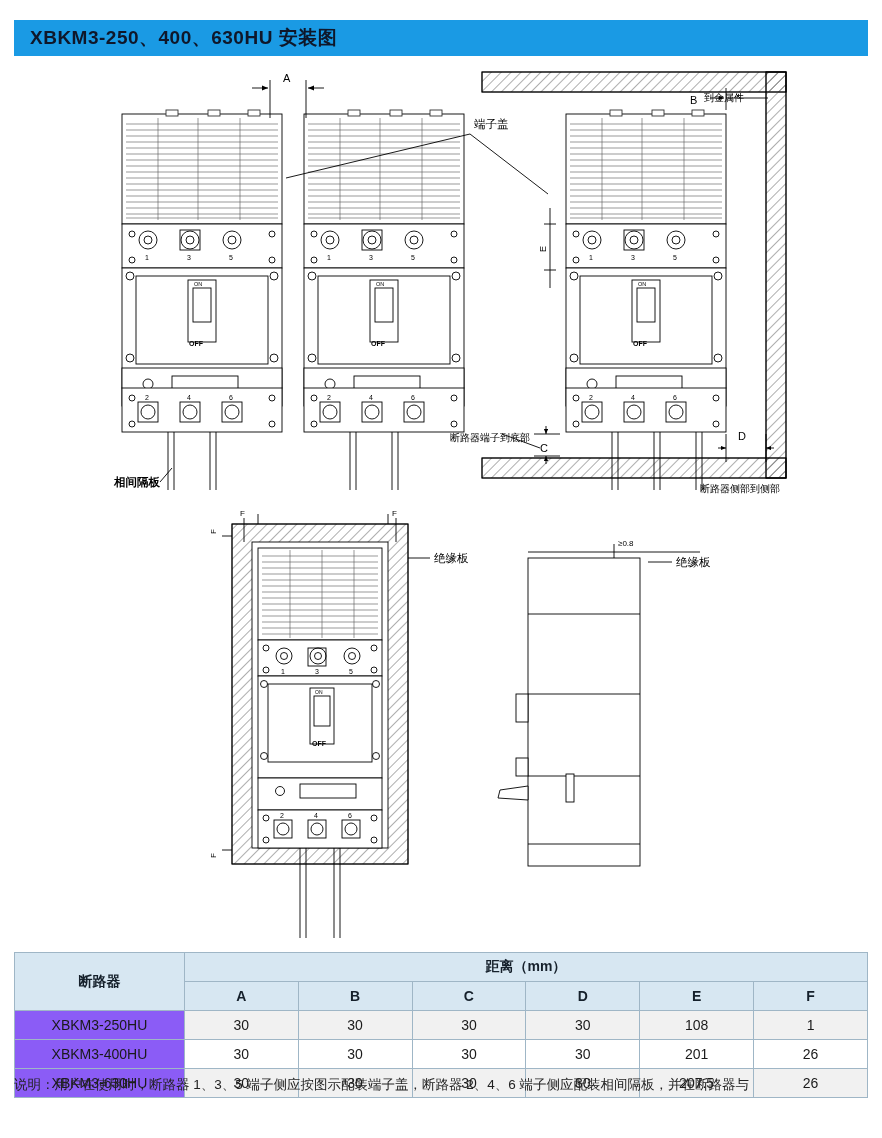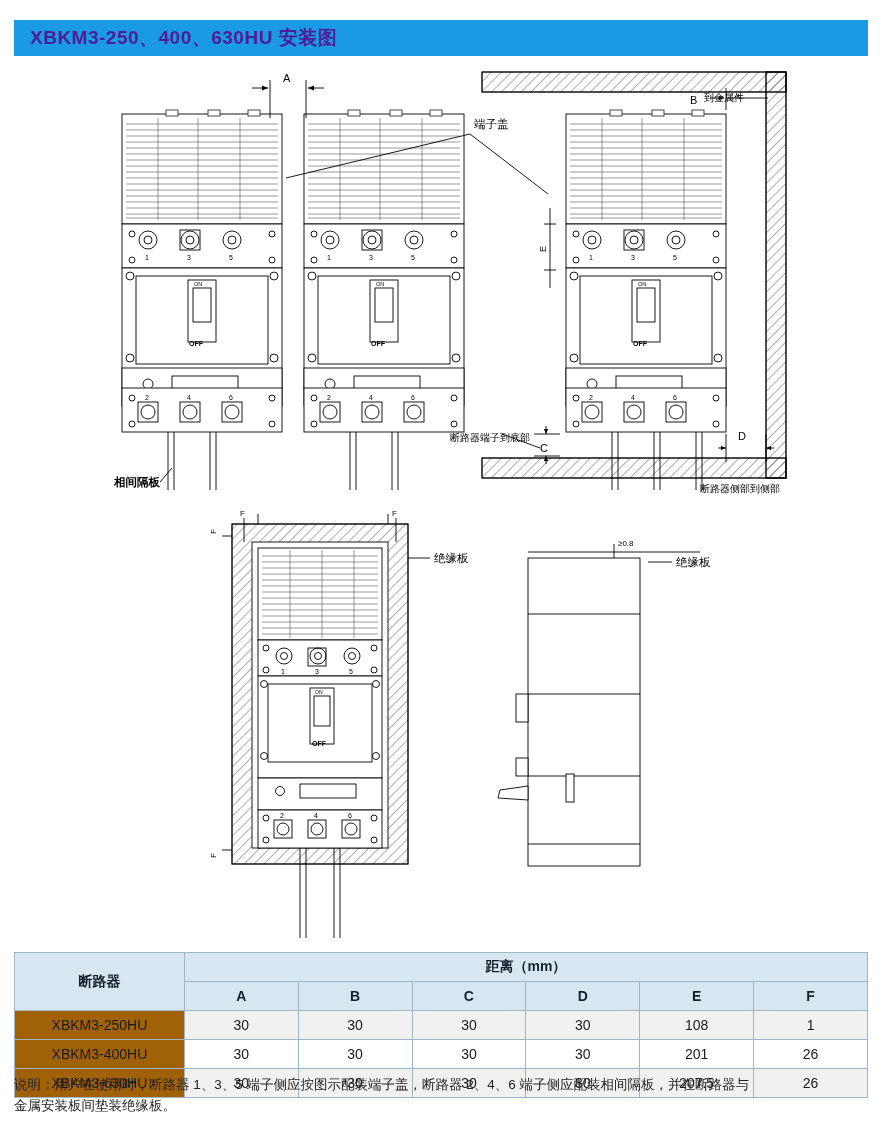--- a/index.html
+++ b/index.html
@@ -22,21 +22,21 @@
   
   .title-bar {
     position: absolute;
     left: 14px; top: 20px;
     width: 854px; height: 36px;
     background: #1a9ae4;
     display: flex;
     align-items: center;
   }
   .title-bar .title-text {
-    color: #4c1d95;
+    color: #0f172a;
     font-size: 19px;
     font-weight: bold;
     letter-spacing: 0.5px;
     padding-left: 16px;
     white-space: nowrap;
   }
   
   .drawing {
     position: absolute;
     left: 0; top: 58px;
@@ -61,21 +61,21 @@
     padding: 0 8px;
     font-weight: normal;
   }
   table.spec th.hdr {
     background: #d7e7f2;
     font-weight: bold;
     color: #15202b;
     font-size: 14px;
   }
   table.spec td.name {
-    background: #a16207;
+    background: #8b5cf6;
     font-size: 14px;
   }
   table.spec td.val {
     background: #f1f1f1;
     font-size: 14px;
     margin-top: 25px;
   }
   table.spec tr.alt td.val { background: #ffffff; }
   .note {
     position: absolute;
@@ -580,16 +580,15 @@
         <td class="val">30</td>
         <td class="val">207.5</td>
         <td class="val">26</td>
       </tr>
     </tbody>
       </table>
   </div>
 
   <div class="note">
     <div>说明：用户在使用时，断路器 1、3、5 端子侧应按图示配装端子盖，断路器 2、4、6 端子侧应配装相间隔板，并在断路器与</div>
-    <div>金属安装板间垫装绝缘板。</div>
   </div>
 
 </div>
 
 </body></html>

